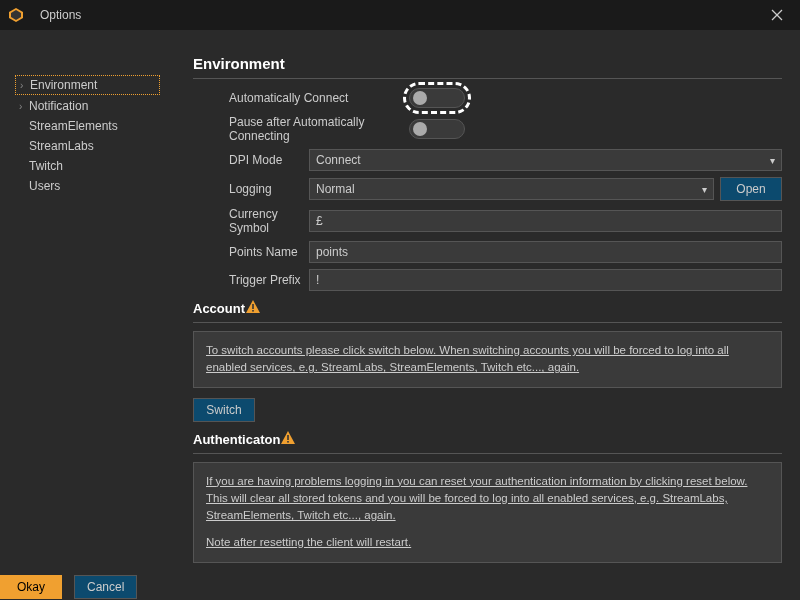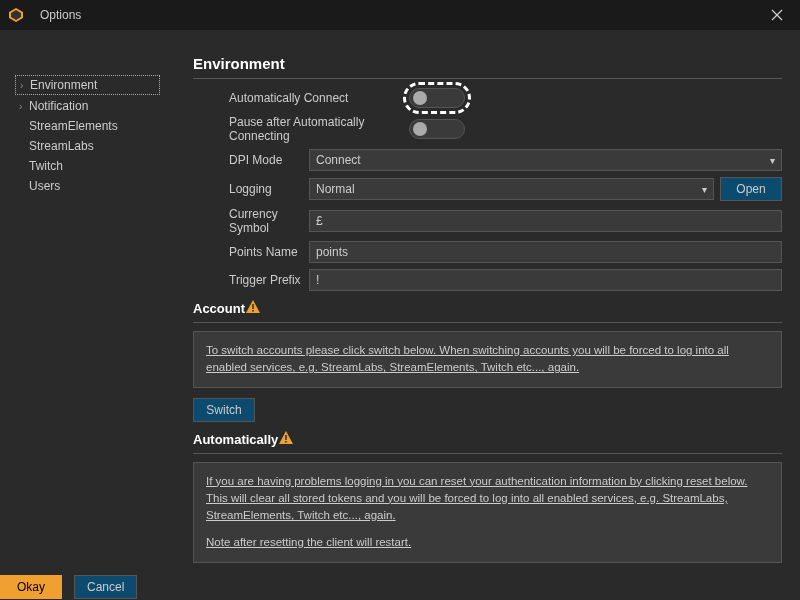--- a/index.html
+++ b/index.html
@@ -157,21 +157,21 @@
             <rect x="7.2" y="11" width="1.6" height="1.6" fill="#333"></rect>
           </svg></span>
     </h3>
     <hr class="sep">
     <div class="info">
       <p>To switch accounts please click switch below. When switching accounts you will be forced to log into all enabled services, e.g. StreamLabs, StreamElements, Twitch etc..., again.</p>
     </div>
     <div class="btn">Switch</div>
 
     <h3>
-      <span>Automatically</span>
+      <span>Authenticaton</span>
       <span class="warn-icon"><svg viewBox="0 0 16 16">
             <polygon points="8,1 15,14 1,14" fill="#f0a030"></polygon>
             <rect x="7.2" y="5" width="1.6" height="5" fill="#333"></rect>
             <rect x="7.2" y="11" width="1.6" height="1.6" fill="#333"></rect>
           </svg></span>
     </h3>
     <hr class="sep">
     <div class="info">
       <p>If you are having problems logging in you can reset your authentication information by clicking reset below. This will clear all stored tokens and you will be forced to log into all enabled services, e.g. StreamLabs, StreamElements, Twitch etc..., again.</p>
       <p>Note after resetting the client will restart.</p>

